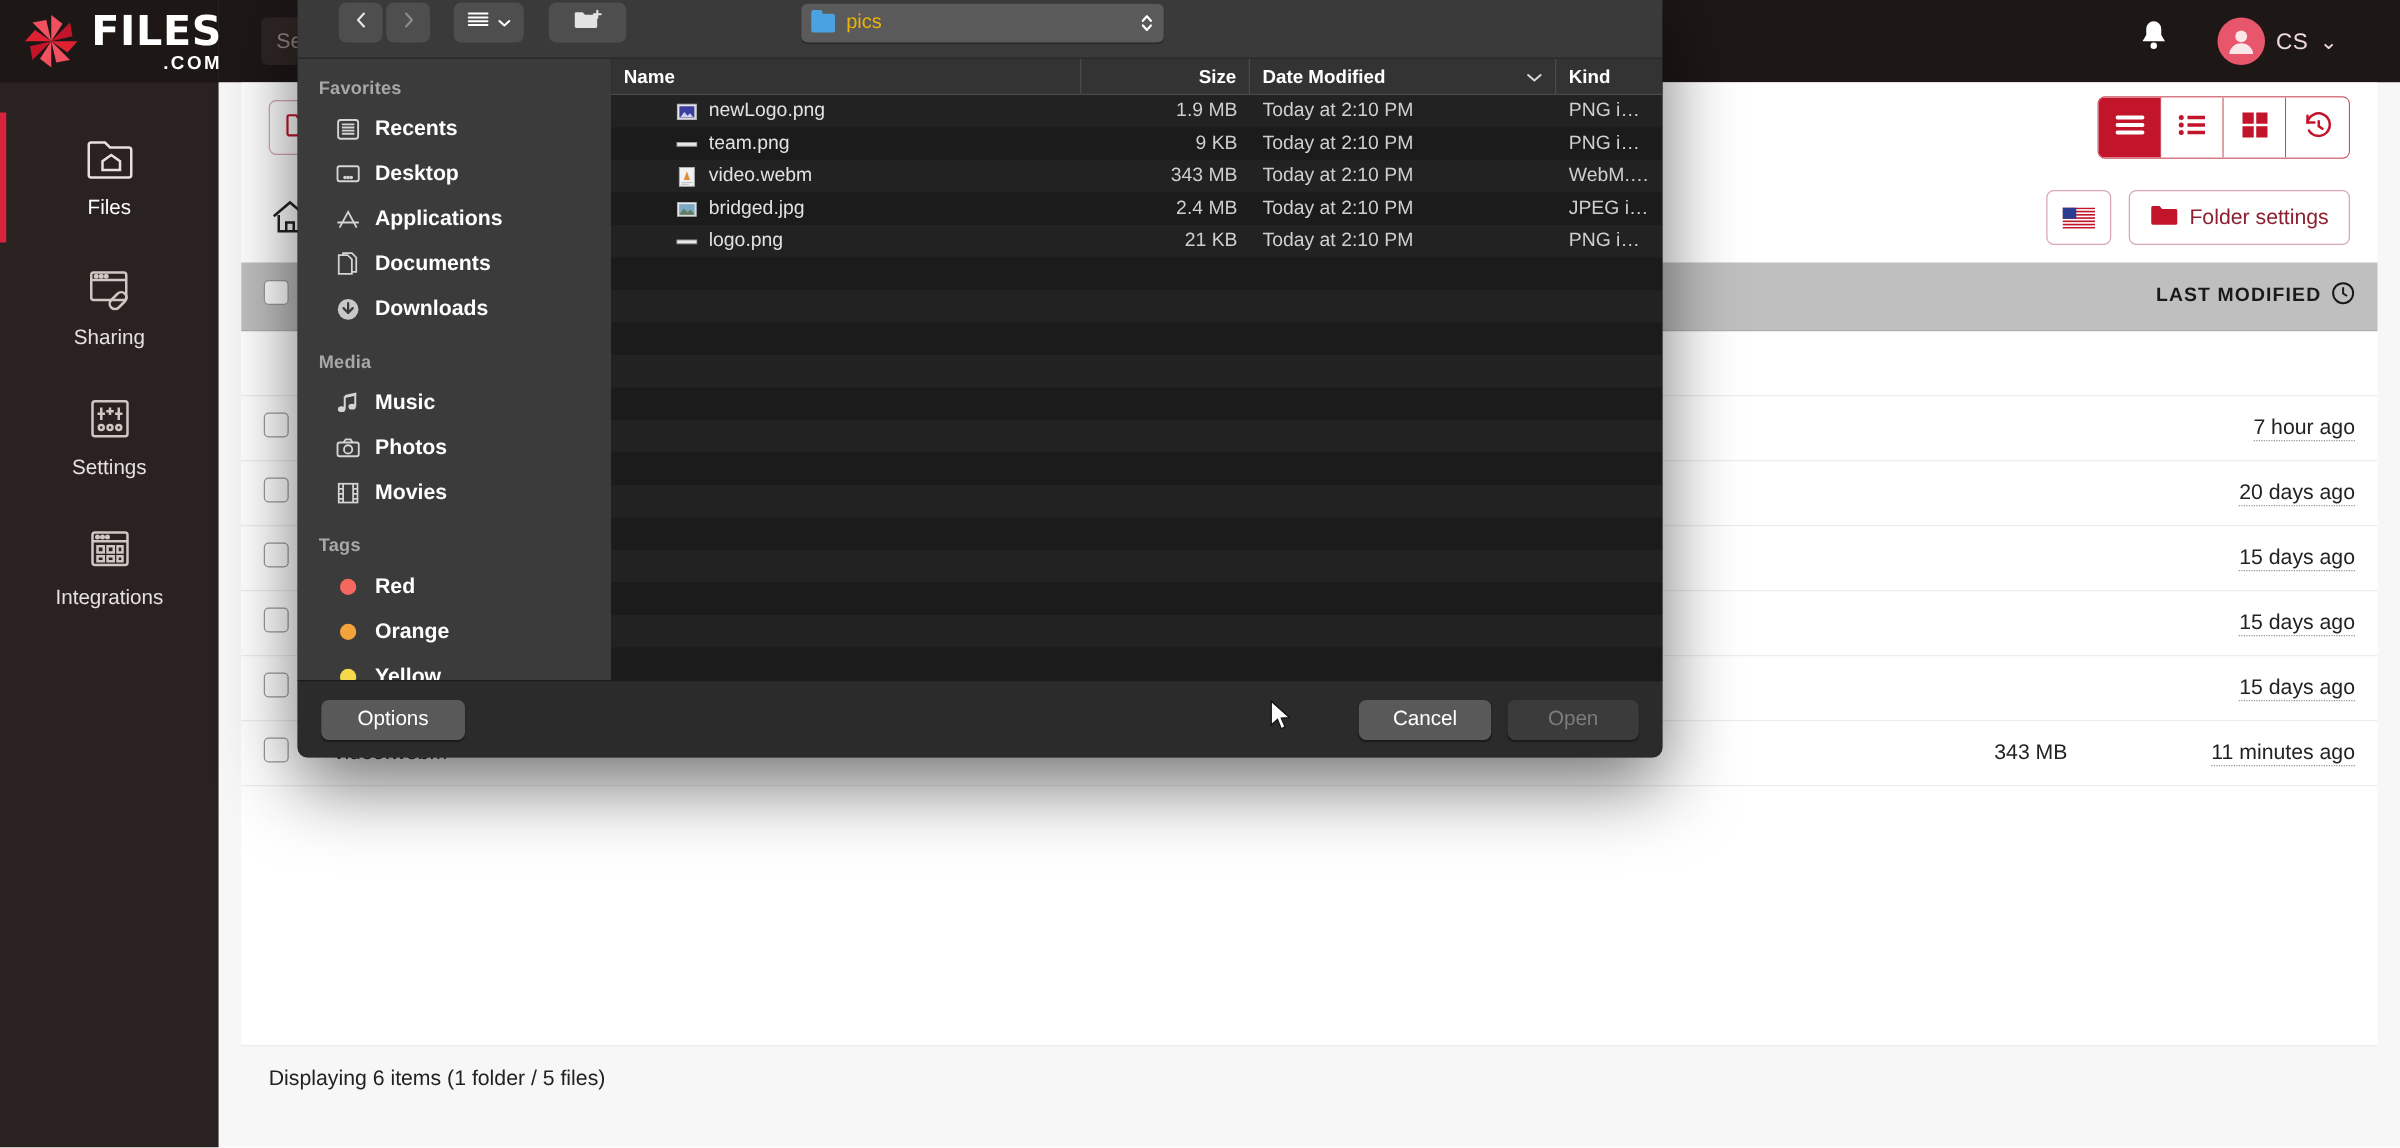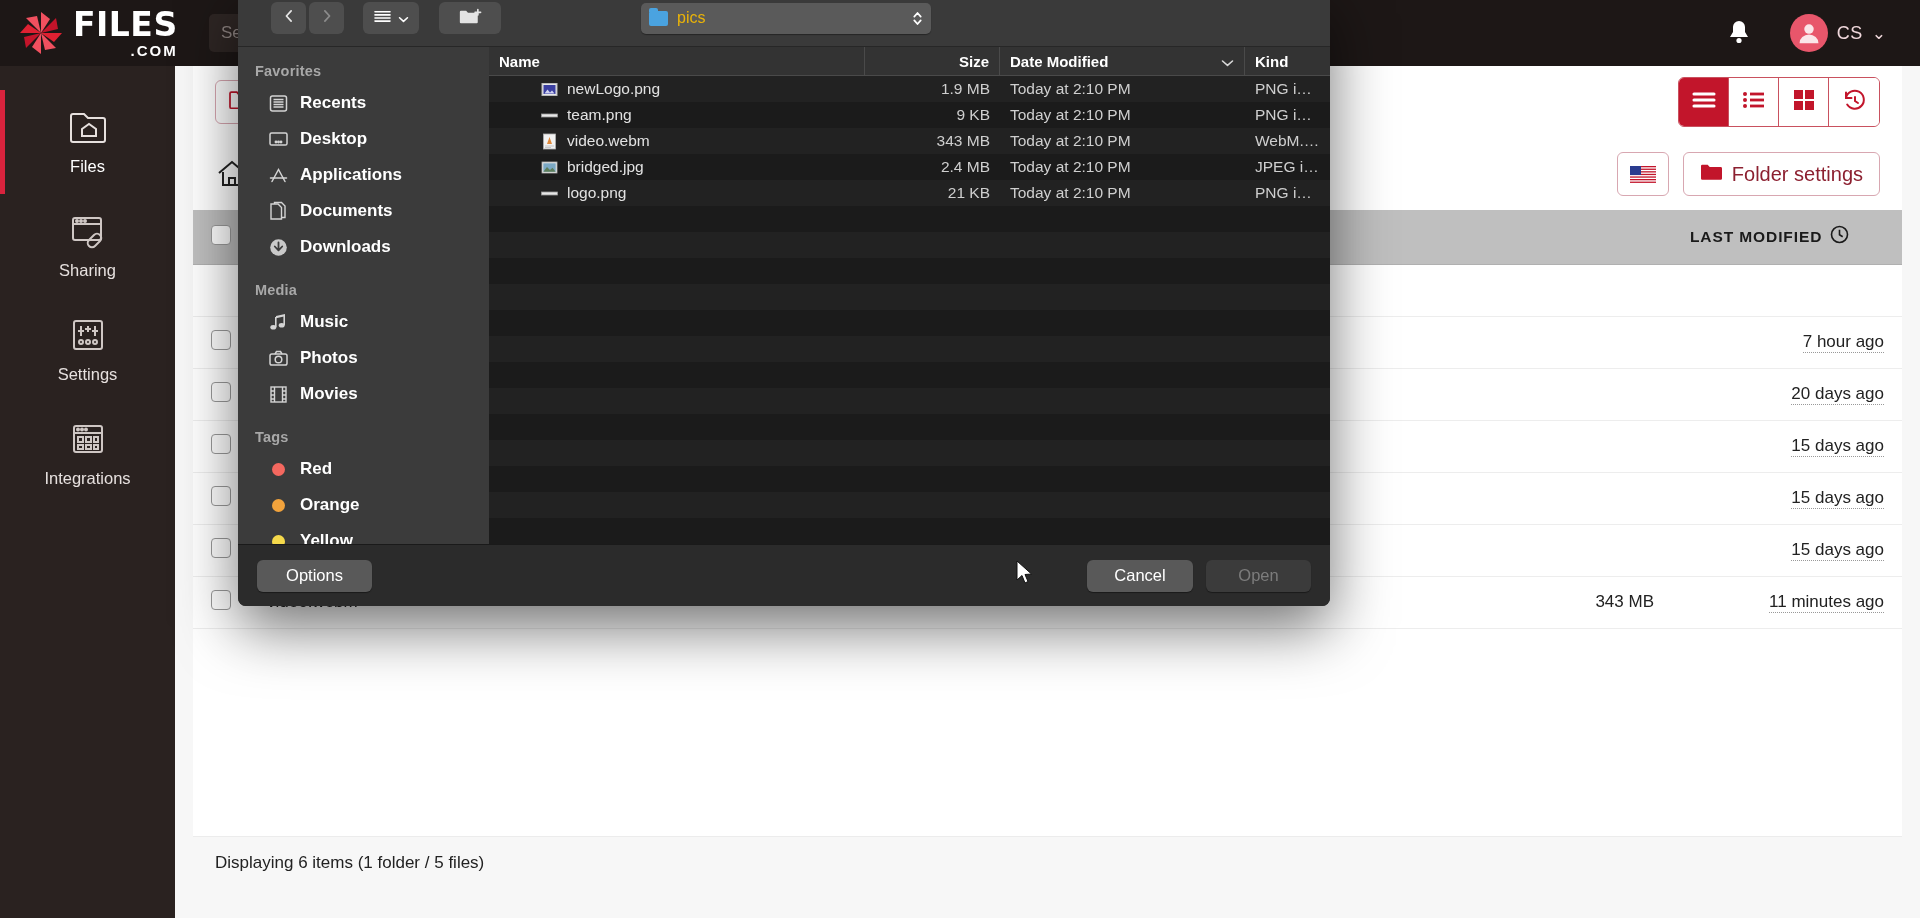--- a/index.html
+++ b/index.html
@@ -52,22 +52,22 @@
   .topbar {
     position:absolute; left:175px; top:0; right:0; height:66px;
     background:#1d1716; display:flex; align-items:center;
   }
   .app-search {
     margin-left:34px; width:430px; height:38px; border-radius:5px;
     background:#2e2624; display:flex; align-items:center; padding:0 12px;
     color:#8d8381; font-size:17px;
   }
   .topbar-right {
-    margin-left:auto; display:flex; align-items:center; gap:38px;
-    padding-right:34px;
+    margin-left:auto; display:flex; gap:38px;
+    padding-right:50px;
   }
   .bell { width:26px; height:30px; }
   .avatar-wrap { display:flex; align-items:center; gap:9px; cursor:pointer; }
   .avatar {
     width:38px; height:38px; border-radius:50%;
     background:#e8566b; display:flex; align-items:center; justify-content:center;
   }
   .avatar-initials { color:#f0d8dc; font-size:18px; letter-spacing:0.5px; }
   .chev-lite { color:#f0d8dc; font-size:17px; }
 
@@ -79,21 +79,21 @@
   .content-inner {
     position:absolute; left:18px; right:18px; top:0; bottom:56px;
     background:#fff;
   }
   .actions-row {
     height:72px; display:flex; align-items:center;
     padding:0 22px; gap:14px;
   }
   .btn-outline {
     height:44px; border:1px solid #d8a7b1; border-radius:6px;
-    background:#fff; color:#8c2030; font-size:20px;
+    background:#fff; color:#8c2030; font-size:17px;
     display:flex; align-items:center; gap:10px; padding:0 16px;
     cursor:pointer; white-space:nowrap;
   }
   .btn-sq {
     width:52px; height:44px; border:1px solid #d8a7b1; border-radius:6px;
     background:#fff; display:flex; align-items:center; justify-content:center;
     cursor:pointer;
   }
   .viewgroup {
     margin-left:auto; display:flex; border:1px solid #c9515f; border-radius:6px;
@@ -111,21 +111,21 @@
   }
   .crumb-home { width:34px; height:34px; }
 
   
   .tbl { width:100%; border-collapse:collapse; }
   .tbl thead th {
     background:#bfbfbf; height:54px; font-size:15.5px; color:#1a1a1a;
     letter-spacing:0.9px; font-weight:bold; text-align:left; padding:0 18px;
     border-bottom:1px solid #b0b0b0;
   }
-  .tbl thead th.r { }
+  .tbl thead th.r { text-align:right; }
   .tbl tbody td {
     height:52px; font-size:17px; color:#222; padding:0 18px;
     border-bottom:1px solid #ededed; background:#fff;
   }
   .tbl tbody td.r { text-align:right; }
   .cb {
     width:20px; height:20px; border:1.5px solid #9a9a9a; border-radius:4px;
     background:#fff; display:inline-block; cursor:pointer;
   }
   .colcb { width:52px; }

